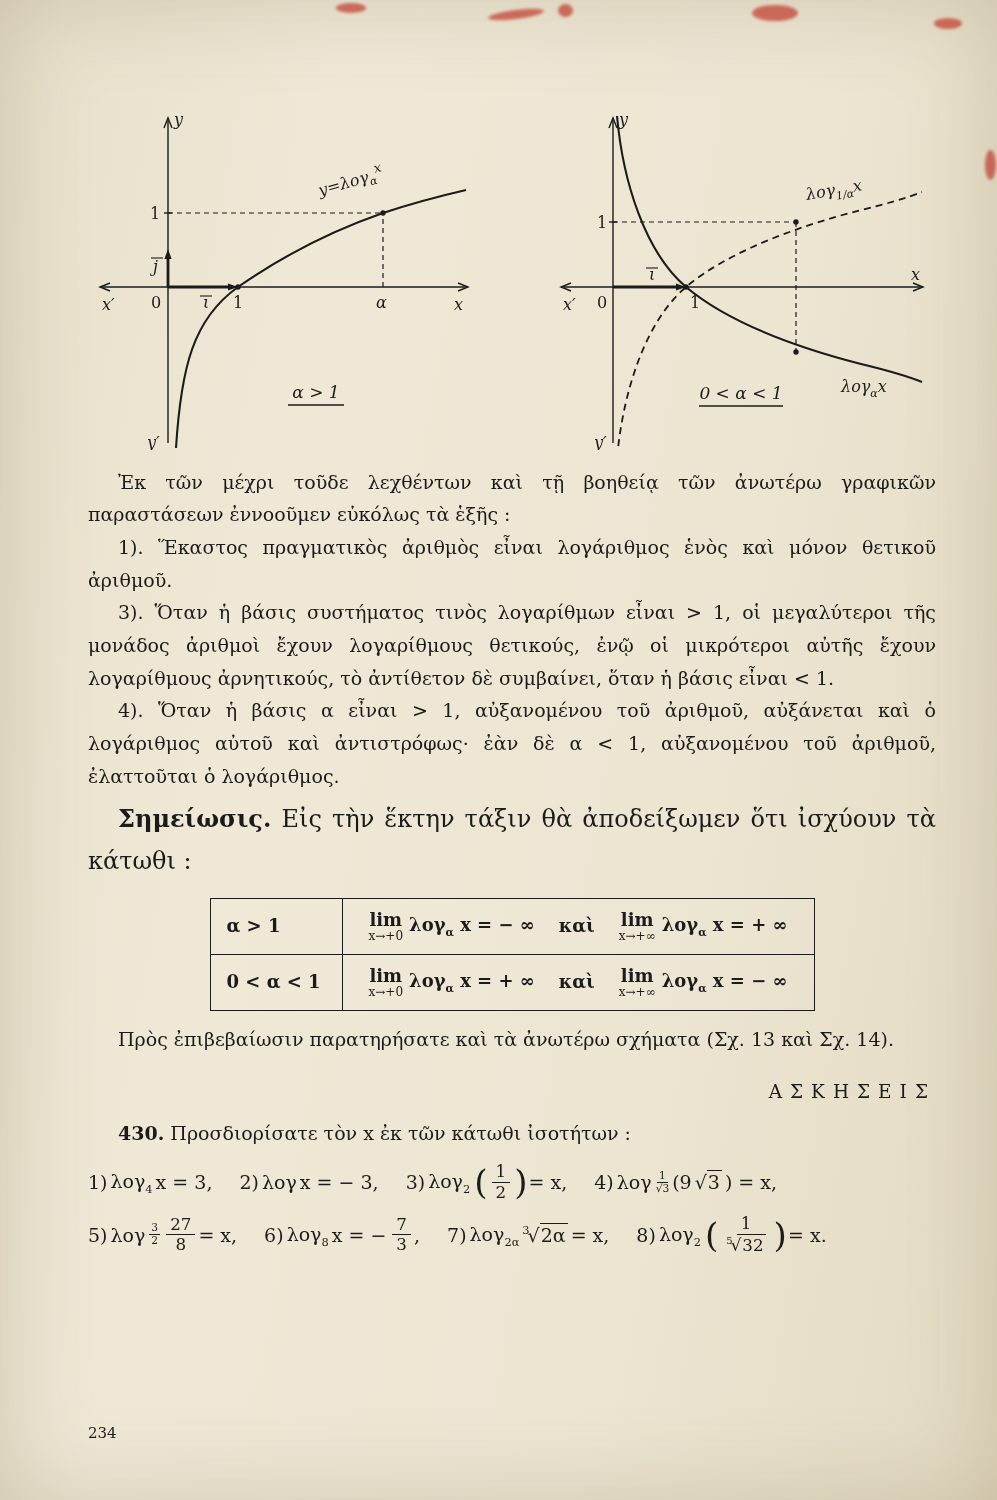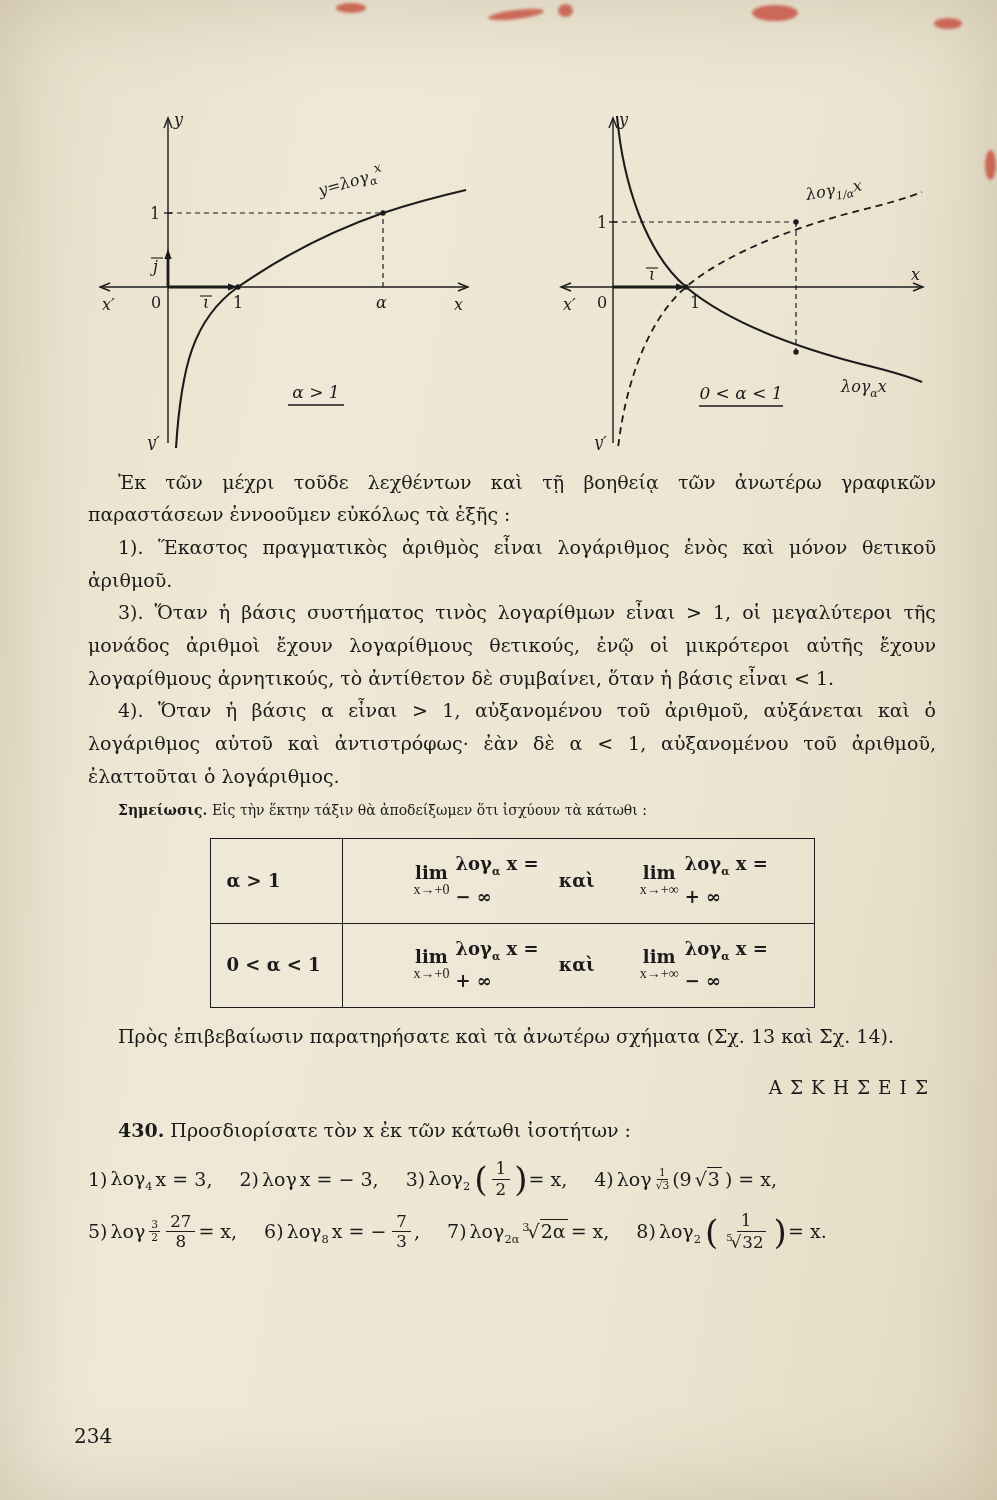--- a/index.html
+++ b/index.html
@@ -24,48 +24,48 @@
   figcaption { text-align:center; font-size:18px; margin-top:2px; letter-spacing:.5px; }
   .fig text { font-size:16px; fill:#1b1b1b; font-family:"DejaVu Serif","Liberation Serif",serif; }
   .fig .var { font-style:italic; }
   .fig .num { font-style:normal; }
   .fig .small { font-size:11px; }
   .fig .mid { font-size:13px; }
   .fig .cond { font-size:17px; font-style:italic; }
   .fig .handw { font-size:16px; font-style:italic; }
 
   
-  .note { font-size:14px; }
+  .note { font-size:24px; }
   .limtable { width:605px; margin:16px auto 12px auto; border:1.7px solid #1b1b1b; font-weight:bold; font-size:18px; background:rgba(255,255,255,.06); }
   .limrow { display:flex; }
   .limrow + .limrow { border-top:1.5px solid #1b1b1b; }
   .limcond { flex:0 0 132px; border-right:1.5px solid #1b1b1b; display:flex; align-items:center; padding:12px 8px 12px 16px; }
   .limbody { flex:1; display:flex; align-items:center; justify-content:space-between; padding:10px 26px; }
-  .limexpr { display:inline-flex; align-items:center;margin-left:45px; }
+  .limexpr { display:inline-flex; align-items:flex-end; }
   .limstack { display:inline-flex; flex-direction:column; align-items:center; line-height:1.05; margin-right:6px; }
-  .limunder { font-size:14px; font-weight:normal;font-family:Liberation Serif, serif; }
+  .limunder { font-size:12px; font-weight:normal; }
 
   
   .ex-title { text-align:right; letter-spacing:8px; font-size:18.5px; font-weight:normal; margin:20px 0 10px 0; }
   .ex-row { display:flex; align-items:center; margin-top:12px; font-size:19px; }
   .ex-item { margin-right:24px; white-space:nowrap; display:inline-flex; align-items:center; }
   .ex-item > * { margin-right:3px; }
 
   
   .frac { display:inline-flex; flex-direction:column; align-items:center; vertical-align:middle; font-size:.88em; line-height:1.18; margin:0 3px; }
   .frac .fn { border-bottom:1.3px solid #1b1b1b; padding:0 4px; }
   .frac .fd { padding:0 4px; }
   .bfrac { display:inline-flex; flex-direction:column; align-items:center; font-size:.56em; line-height:1.12; vertical-align:-1.15em; margin:0 3px 0 1px; }
   .bfrac .fn { border-bottom:1px solid #1b1b1b; padding:0 2px; }
   .bp { font-size:1.8em; font-weight:300; vertical-align:middle; line-height:1; margin:0 1px; }
   .ridx { font-size:.6em; vertical-align:.65em; margin-right:-2px; }
   .rbar { border-top:1.5px solid #1b1b1b; padding:0 2px 0 1px; }
   .nowrap { white-space:nowrap; }
 
-  .pagenum { position:absolute; left:74px; top:1424px; font-size:20px; }
+  .pagenum { position:absolute; left:88px; top:1424px; font-size:15px; }
 
   
   .redmark { position:absolute; background:#c23a2c; opacity:.7; filter:blur(1.4px); border-radius:50%; }
   .rm1 { left:336px; top:3px;  width:30px; height:10px; }
   .rm2 { left:488px; top:10px; width:56px; height:9px; transform:rotate(-7deg); }
   .rm3 { left:558px; top:4px;  width:15px; height:13px; }
   .rm4 { left:752px; top:5px;  width:46px; height:16px; }
   .rm5 { left:934px; top:18px; width:28px; height:11px; }
   .rm6 { left:985px; top:150px; width:11px; height:30px; }
 </style>

